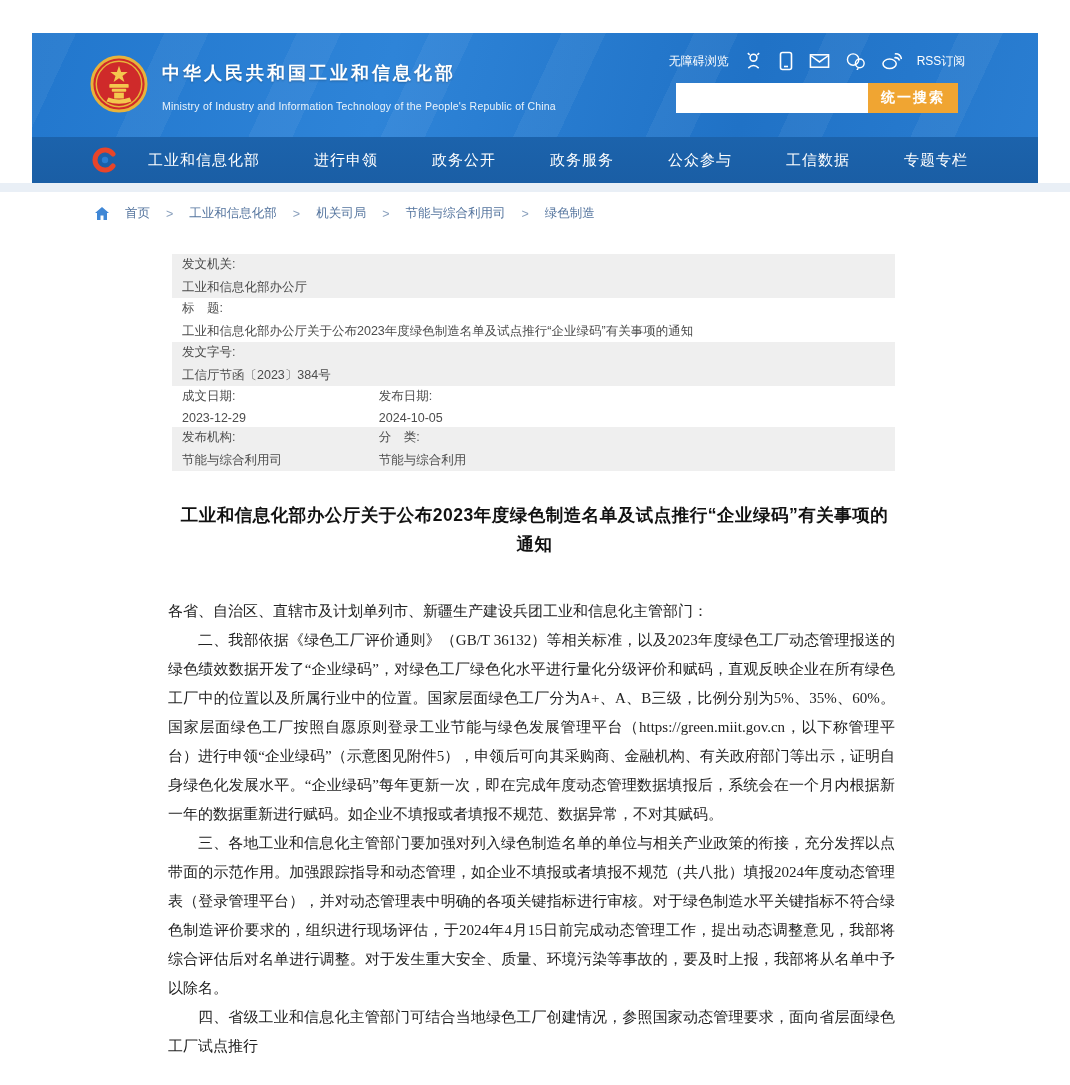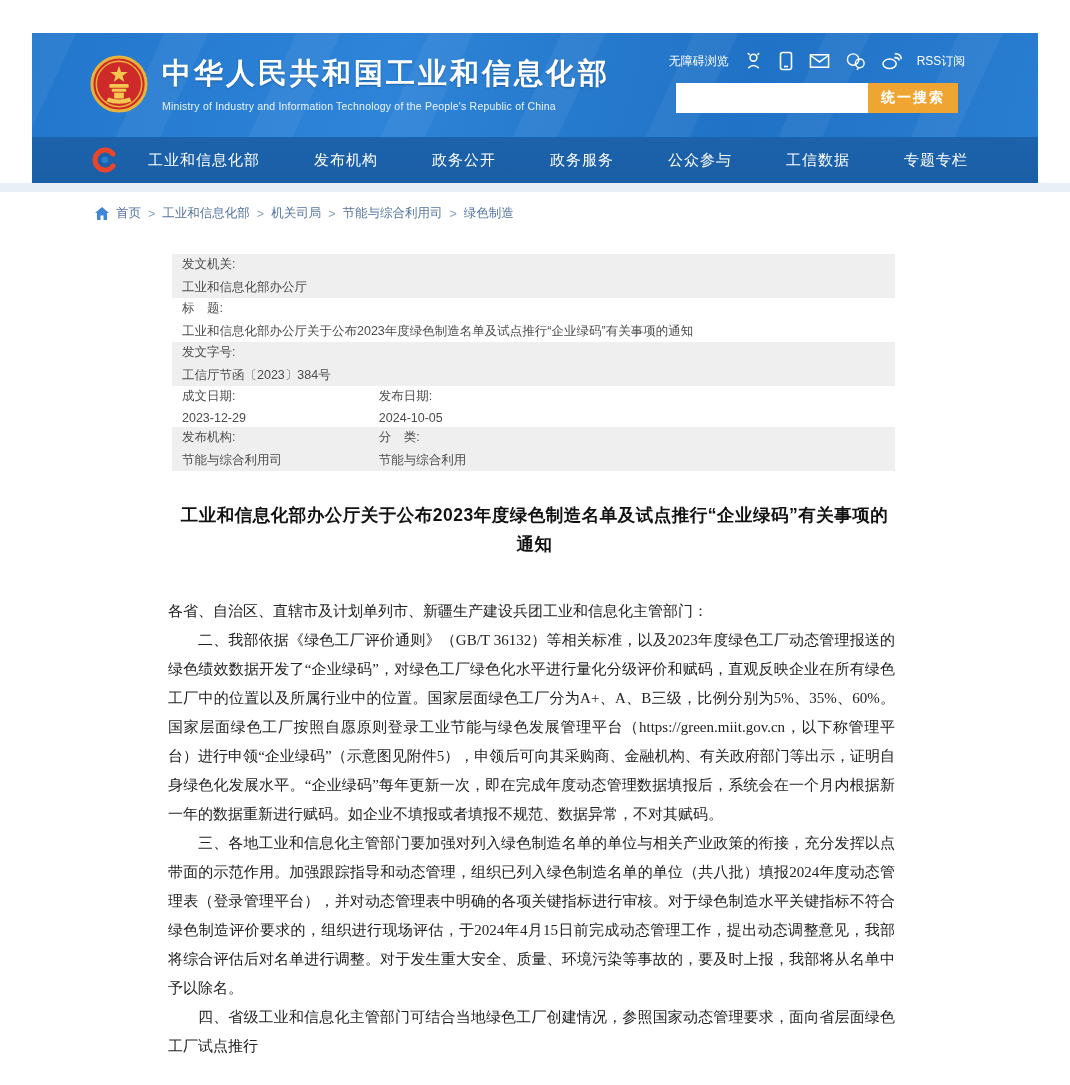--- a/index.html
+++ b/index.html
@@ -17,21 +17,21 @@
   }
   .header::before{
     content:""; position:absolute; inset:0;
     background:repeating-linear-gradient(115deg, rgba(255,255,255,0.05) 0 40px, rgba(255,255,255,0) 40px 120px);
     pointer-events:none;
   }
   .header-top { display:flex; align-items:flex-start; height:104px; padding:14px 55px 0 58px; position:relative; }
   .brand { display:flex; align-items:center; gap:14px; margin-top:8px; }
   .emblem { width:58px; height:58px; flex:0 0 auto; }
   .brand-text .cn {
-    color:#fff; font-size:29px; font-weight:bold; letter-spacing:3px; line-height:32px;
+    color:#fff; font-size:18px; font-weight:bold; letter-spacing:3px; line-height:32px;
     text-shadow:0 1px 2px rgba(0,0,0,0.25);
   }
   .brand-text .en { color:#eaf3fb; font-size:10.5px; margin-top:11px; letter-spacing:0.2px; }
 
   .header-right { margin-left:auto; width:332px; display:flex; flex-direction:column;align-items:center; }
   .topbar { display:flex; align-items:center; justify-content:flex-end; gap:15px; height:24px; margin-top:2px; }
   .topbar a, .topbar span.txt { color:#fff; font-size:12px; text-decoration:none; white-space:nowrap; }
   .topbar svg { display:block; }
   .search-row { display:flex; margin-top:10px; height:44px; }
   .search-input {
@@ -49,21 +49,21 @@
     display:flex; align-items:center; padding:0 70px 0 60px;
   }
   .nav-logo { width:26px; height:26px; margin-right:30px; flex:0 0 auto; }
   .nav-items { flex:1; display:flex; justify-content:space-between; align-items:center; }
   .nav-items a { color:#fff; font-size:15px; text-decoration:none; letter-spacing:1px; white-space:nowrap; }
 
   .header-strip { margin:0 0 0 0; height:9px; background:#e9eff6; width:100%; }
 
   
   .breadcrumb {
-    display:flex; align-items:center; gap:7px; margin:13px 0 0 95px;
+    display:flex; align-items:center; gap:16px; margin:13px 0 0 95px;
     font-size:12.5px; color:#54749e;
   }
   .breadcrumb a { color:#54749e; text-decoration:none; }
   .breadcrumb .sep { color:#8aa0bd; }
 
   
   .meta { width:723px; margin:32px 0 0 172px; font-size:12.5px; color:#4c4c4c; }
   .meta-row { display:flex; align-items:center; min-height:24px; padding:2px 10px; }
   .meta-row.gray { background:#efefef; }
   .meta-cell { display:flex; gap:6px;flex-direction:column; }
@@ -159,21 +159,21 @@
     </div>
   </div>
 
   <div class="nav">
     <svg class="nav-logo" viewBox="0 0 26 26">
       <path d="M21 7 A10 10 0 1 0 21 19" fill="none" stroke="#e8452a" stroke-width="5" stroke-linecap="round"></path>
       <circle cx="13" cy="13" r="3.2" fill="#2a7ed2"></circle>
     </svg>
     <div class="nav-items">
       <a href="#">工业和信息化部</a>
-      <a href="#">发布机构</a>
+      <a href="#">进行申领</a>
       <a href="#">政务公开</a>
       <a href="#">政务服务</a>
       <a href="#">公众参与</a>
       <a href="#">工信数据</a>
       <a href="#">专题专栏</a>
     </div>
   </div>
 </div>
 <div class="header-strip"></div>
 
@@ -231,15 +231,15 @@
       <span class="meta-value">节能与综合利用</span>
     </div>
   </div>
 </div>
 
 <h1 class="doc-title">工业和信息化部办公厅关于公布2023年度绿色制造名单及试点推行“企业绿码”有关事项的通知</h1>
 
 <div class="doc-body">
   <p class="no-indent">各省、自治区、直辖市及计划单列市、新疆生产建设兵团工业和信息化主管部门：</p>
   <p>二、我部依据《绿色工厂评价通则》（GB/T 36132）等相关标准，以及2023年度绿色工厂动态管理报送的绿色绩效数据开发了“企业绿码”，对绿色工厂绿色化水平进行量化分级评价和赋码，直观反映企业在所有绿色工厂中的位置以及所属行业中的位置。国家层面绿色工厂分为A+、A、B三级，比例分别为5%、35%、60%。国家层面绿色工厂按照自愿原则登录工业节能与绿色发展管理平台（https://green.miit.gov.cn，以下称管理平台）进行申领“企业绿码”（示意图见附件5），申领后可向其采购商、金融机构、有关政府部门等出示，证明自身绿色化发展水平。“企业绿码”每年更新一次，即在完成年度动态管理数据填报后，系统会在一个月内根据新一年的数据重新进行赋码。如企业不填报或者填报不规范、数据异常，不对其赋码。</p>
-  <p>三、各地工业和信息化主管部门要加强对列入绿色制造名单的单位与相关产业政策的衔接，充分发挥以点带面的示范作用。加强跟踪指导和动态管理，组织已列入绿色制造名单的单位（共八批）填报2024年度动态管理表（登录管理平台），并对动态管理表中明确的各项关键指标进行审核。对于绿色制造水平关键指标不符合绿色制造评价要求的，组织进行现场评估，于2024年4月15日前完成动态管理工作，提出动态调整意见，我部将综合评估后对名单进行调整。对于发生重大安全、质量、环境污染等事故的，要及时上报，我部将从名单中予以除名。</p>
+  <p>三、各地工业和信息化主管部门要加强对列入绿色制造名单的单位与相关产业政策的衔接，充分发挥以点带面的示范作用。加强跟踪指导和动态管理，如企业不填报或者填报不规范（共八批）填报2024年度动态管理表（登录管理平台），并对动态管理表中明确的各项关键指标进行审核。对于绿色制造水平关键指标不符合绿色制造评价要求的，组织进行现场评估，于2024年4月15日前完成动态管理工作，提出动态调整意见，我部将综合评估后对名单进行调整。对于发生重大安全、质量、环境污染等事故的，要及时上报，我部将从名单中予以除名。</p>
   <p>四、省级工业和信息化主管部门可结合当地绿色工厂创建情况，参照国家动态管理要求，面向省层面绿色工厂试点推行</p>
 </div>
 
 </body></html>

